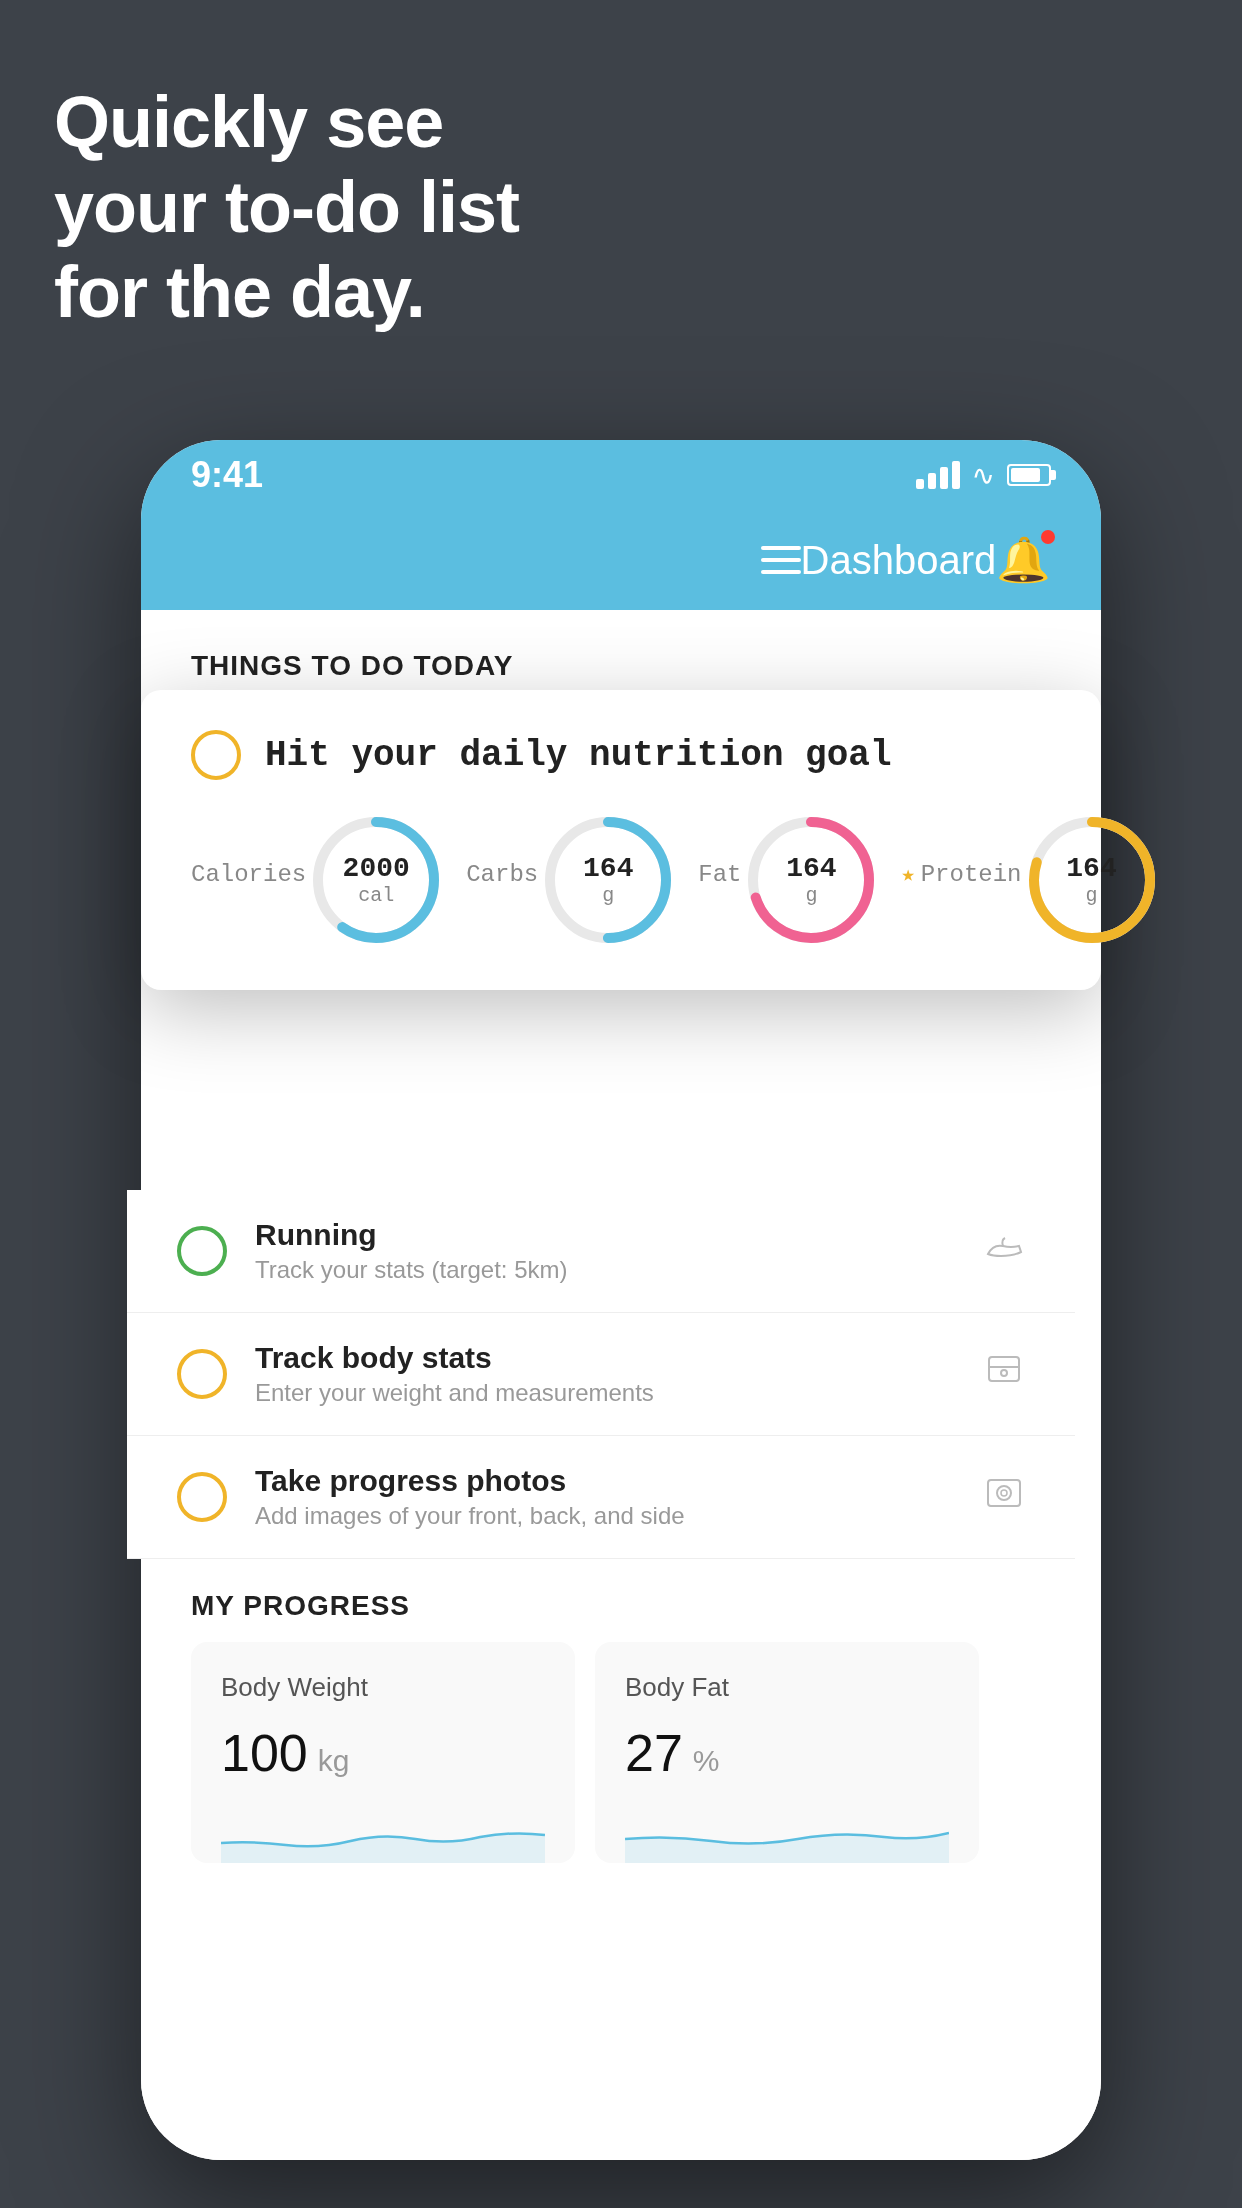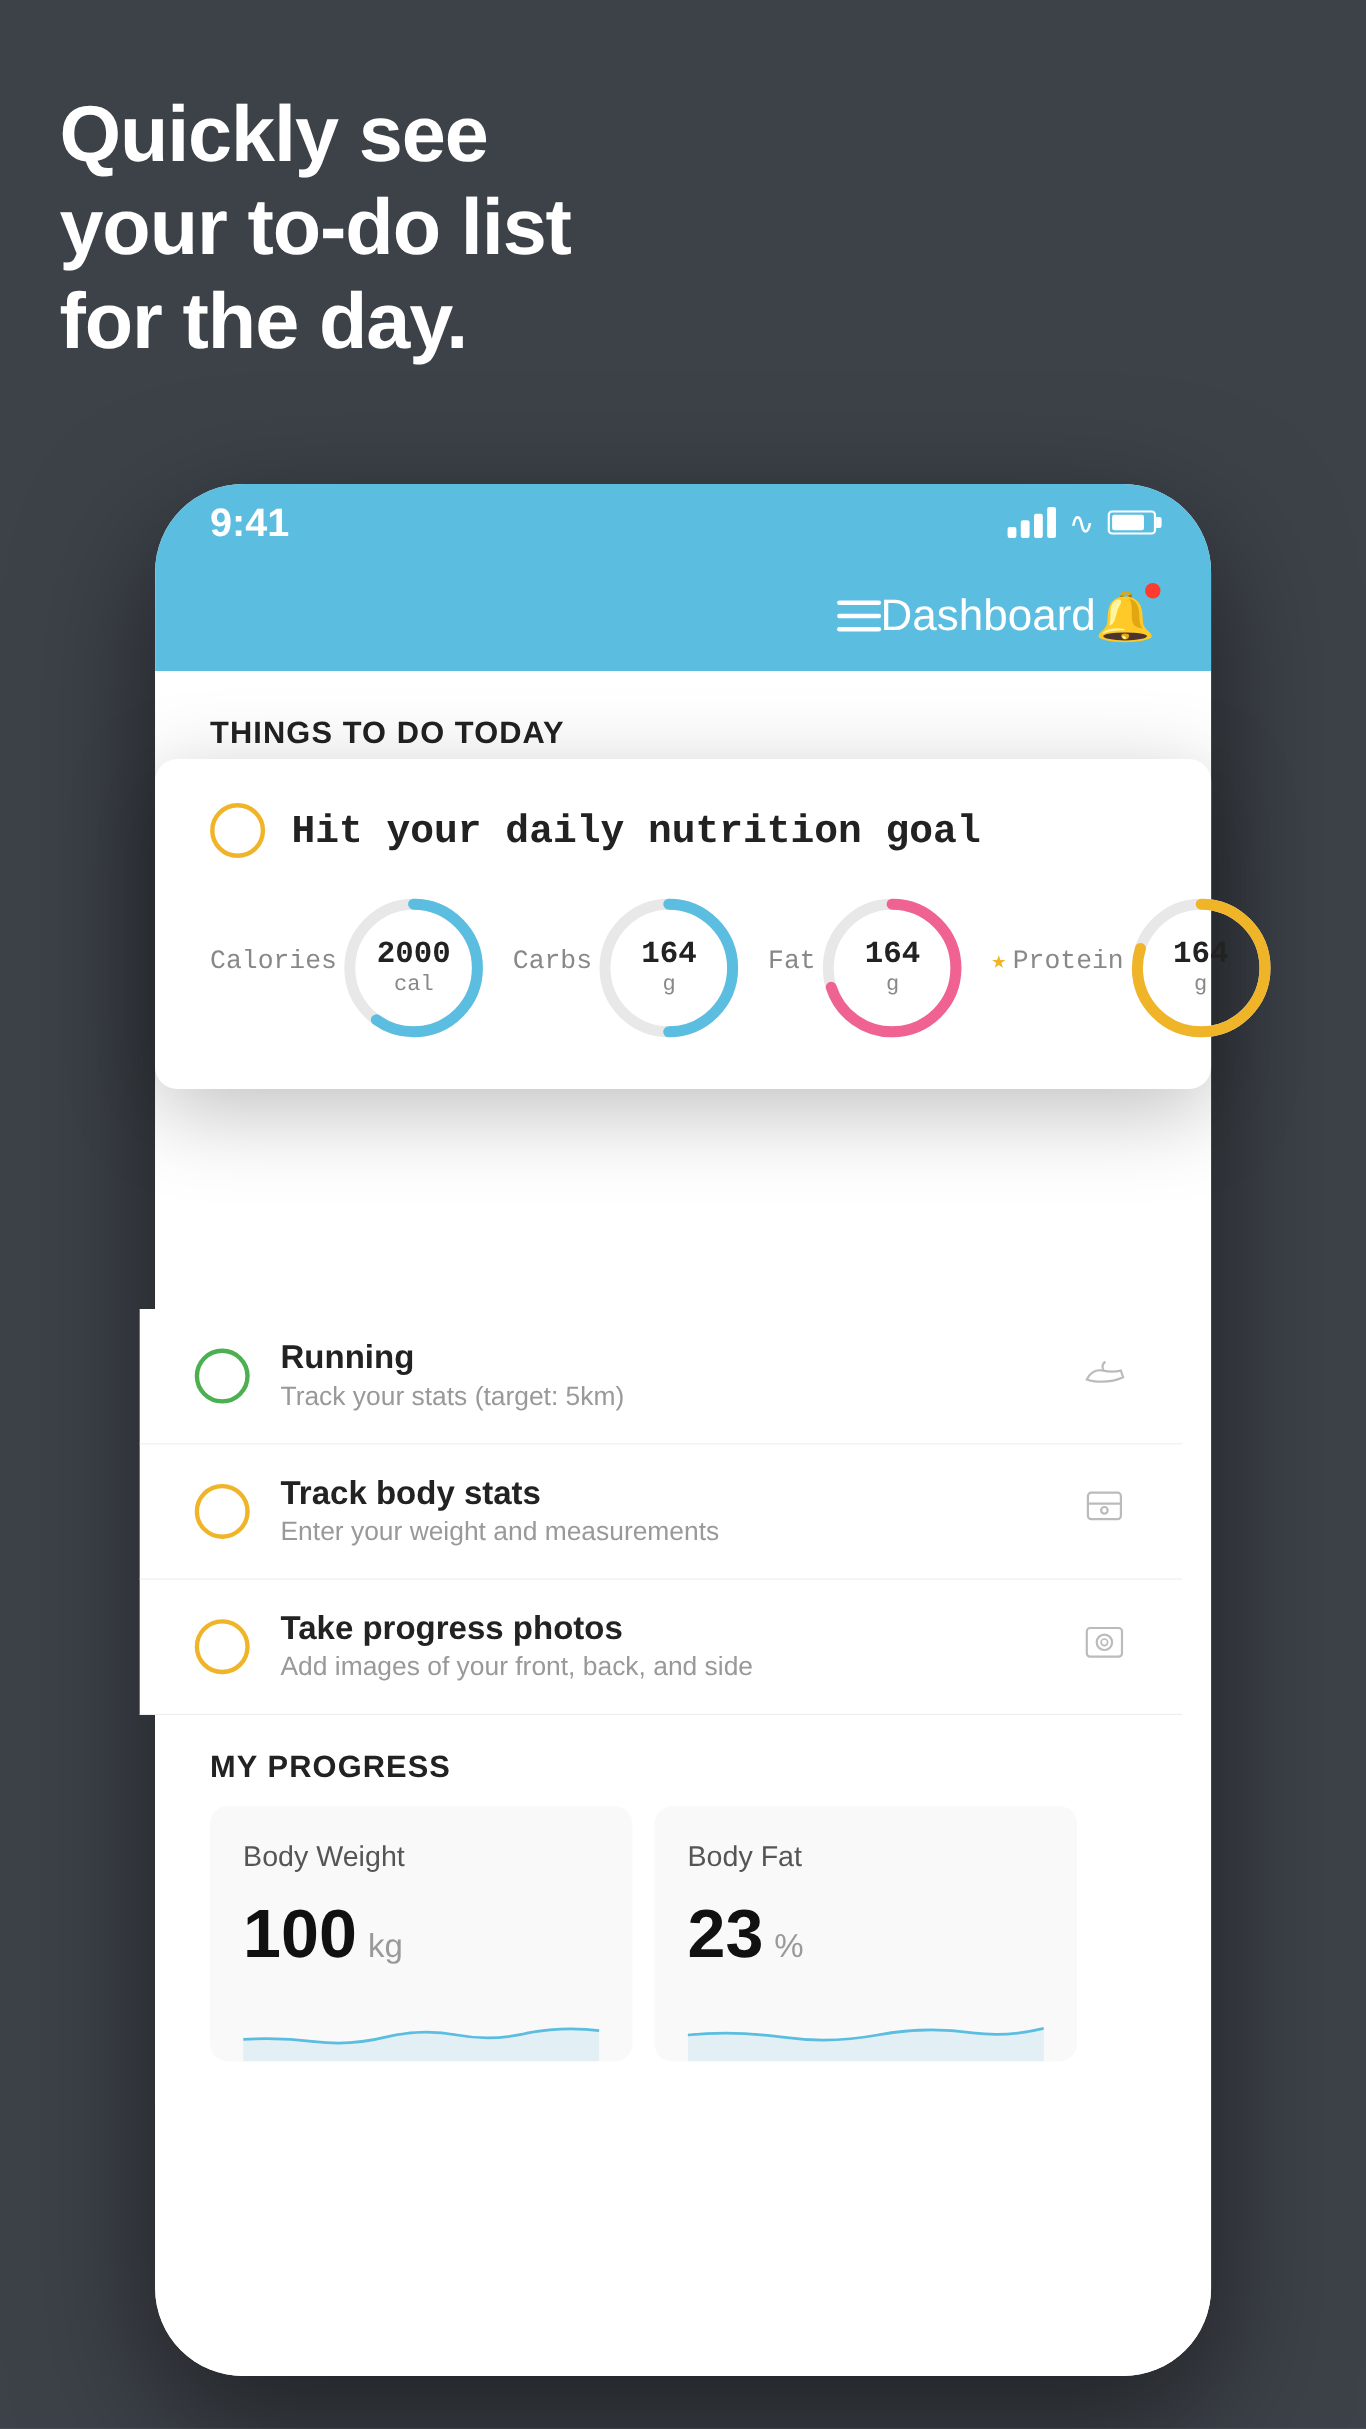--- a/index.html
+++ b/index.html
@@ -368,22 +368,22 @@
     }
 
     .progress-value-row {
       display: flex;
       align-items: baseline;
       gap: 10px;
       margin-bottom: 20px;
     }
 
     .progress-num {
-      font-size: 62px;
-      font-weight: 700;
+      font-size: 52px;
+      font-weight: 400;
       color: #111;
     }
 
     .progress-unit {
       font-size: 30px;
       color: #999;
     }
 
     .mini-chart {
       height: 60px;
@@ -579,21 +579,21 @@
         <svg width="100%" height="60" viewBox="0 0 300 60" preserveAspectRatio="none">
           <path d="M0 40 Q30 38 60 42 Q90 46 120 38 Q150 30 180 36 Q210 42 240 34 Q270 28 300 32" stroke="#5bbee0" stroke-width="2.5" fill="none"></path>
           <path d="M0 40 Q30 38 60 42 Q90 46 120 38 Q150 30 180 36 Q210 42 240 34 Q270 28 300 32 L300 60 L0 60Z" fill="rgba(91,190,224,0.15)"></path>
         </svg>
       </div>
     </div>
 
     <div class="progress-card">
       <div class="progress-card-title">Body Fat</div>
       <div class="progress-value-row">
-        <span class="progress-num">23</span>
+        <span class="progress-num">27</span>
         <span class="progress-unit">%</span>
       </div>
       <div class="mini-chart">
         <svg width="100%" height="60" viewBox="0 0 300 60" preserveAspectRatio="none">
           <path d="M0 36 Q40 32 80 38 Q120 44 160 36 Q200 28 240 34 Q270 38 300 30" stroke="#5bbee0" stroke-width="2.5" fill="none"></path>
           <path d="M0 36 Q40 32 80 38 Q120 44 160 36 Q200 28 240 34 Q270 38 300 30 L300 60 L0 60Z" fill="rgba(91,190,224,0.15)"></path>
         </svg>
       </div>
     </div>
 

